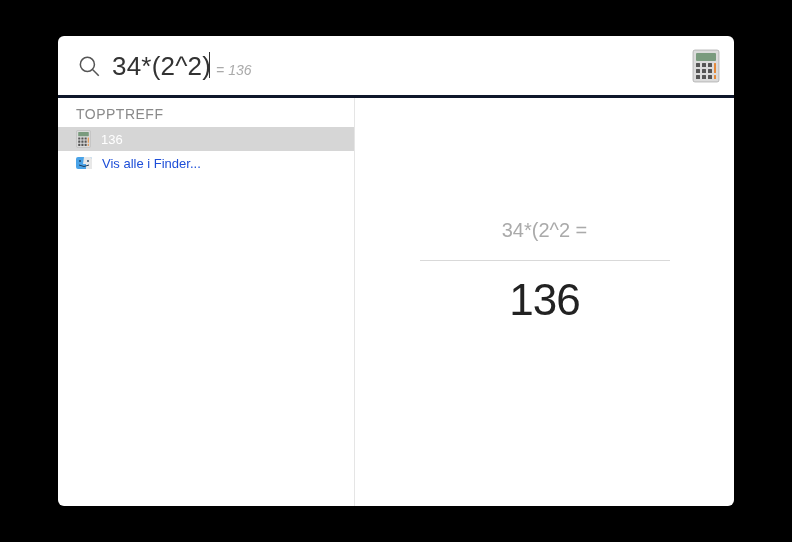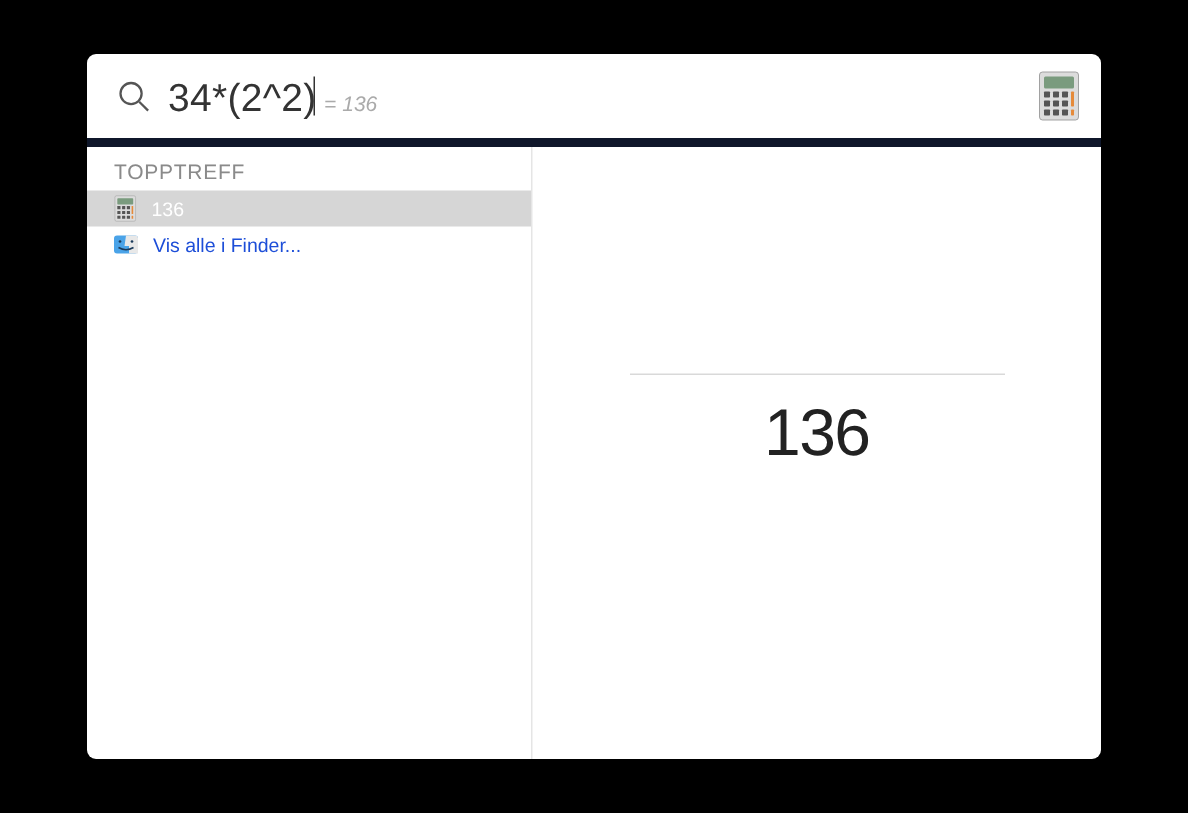--- a/index.html
+++ b/index.html
@@ -20,21 +20,21 @@
       box-shadow: 0 20px 60px rgba(0,0,0,0.6);
       overflow: hidden;
       display: flex;
       flex-direction: column;
     }
     .search-row {
       height: 62px;
       display: flex;
       align-items: center;
       padding: 0 14px 0 18px;
-      border-bottom: 6px solid #0f172a;
+      border-bottom: 3px solid #0f172a;
     }
     .search-icon-svg {
       width: 26px;
       height: 26px;
       flex-shrink: 0;
       margin-right: 10px;
       color: #555;
     }
     .query-wrap {
       display: flex;
@@ -202,18 +202,19 @@
           <path d="M8 2 L7 9 L10 9 L10 14 L16 14 L16 4 A2 2 0 0 0 14 2 Z" fill="#e8e8e8"></path>
           <circle cx="4" cy="6" r="0.9" fill="#1a3a5a"></circle>
           <circle cx="12" cy="6" r="0.9" fill="#1a3a5a"></circle>
           <path d="M3 10 Q8 13 13 10" stroke="#1a3a5a" stroke-width="1" fill="none"></path>
         </svg>
         <span class="row-label">Vis alle i Finder...</span>
       </div>
     </div>
 
     <div class="right">
+      <div class="expr">34*(2^2 =</div>
       <div class="hr"></div>
       <div class="big-result">136</div>
     </div>
   </div>
 
 </div>
 
 </body></html>

